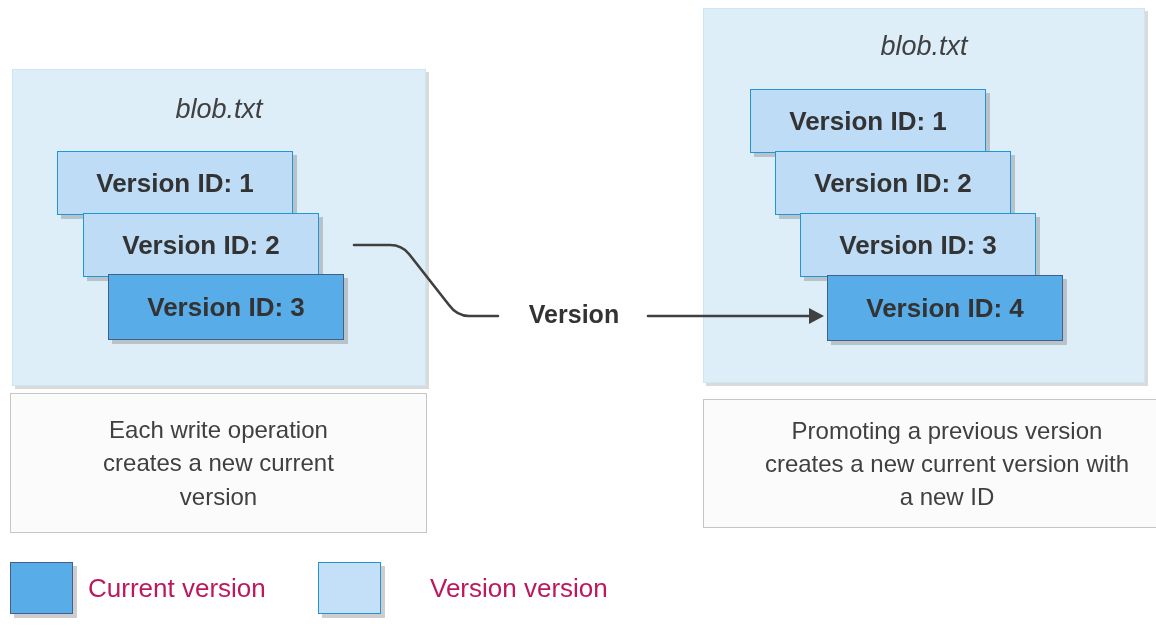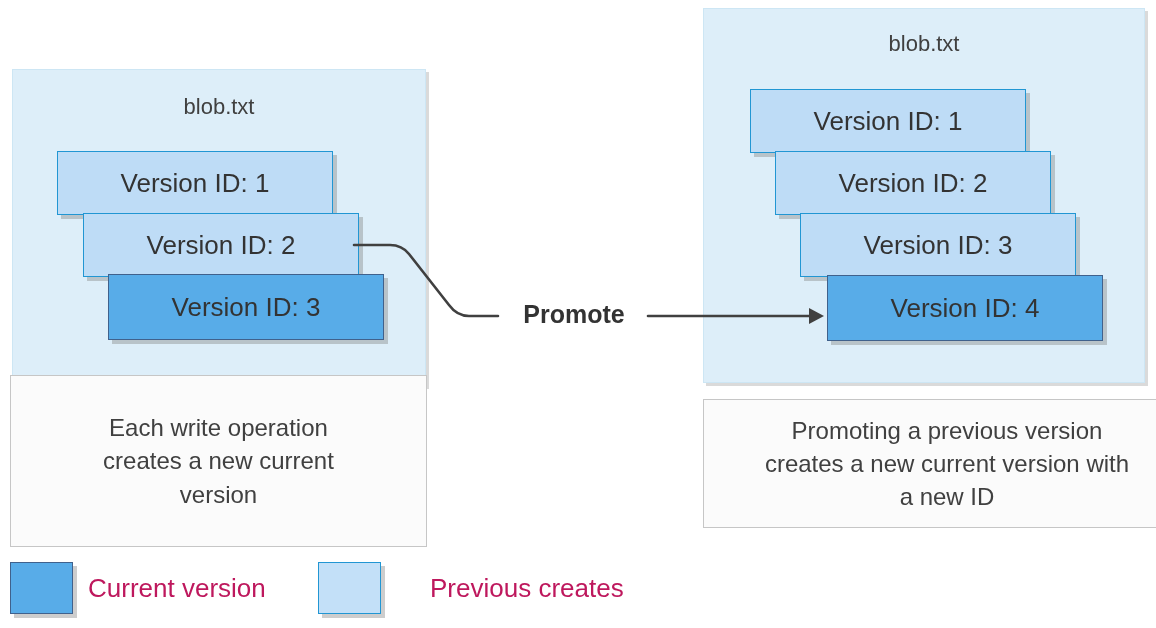--- a/index.html
+++ b/index.html
@@ -8,49 +8,50 @@
     font-family:"Liberation Sans", sans-serif;color:#404040;overflow:hidden;
   }
   .container{
     position:absolute;background:#ddeef9;border:1px solid #cde6f4;
     box-shadow:3px 3px 0 rgba(150,150,150,0.35);box-sizing:border-box;
   }
   .container-left{left:12px;top:69px;width:414px;height:317px;}
   .container-right{left:703px;top:8px;width:442px;height:375px;}
   .blob-title{
     position:absolute;left:0;right:0;text-align:center;
-    font-size:22px;color:#404040;
+    font-size:27px;color:#404040;font-style:italic;
   }
   .container-left .blob-title{top:24px;}
   .container-right .blob-title{top:22px;}
   .vcard{
-    position:absolute;width:276px;height:64px;box-sizing:border-box;
+    position:absolute;width:236px;height:64px;box-sizing:border-box;
     display:flex;align-items:center;justify-content:center;
     font-size:26px;color:#333333;
     background:#bedcf6;border:1.5px solid #2196d3;
     box-shadow:4px 4px 0 rgba(130,130,130,0.40);
+    font-weight:bold;
   }
   .vcard.current{
     background:#58ace8;border:1.5px solid #40618c;height:66px;
   }
   
   .l-v0{left:44px;top:81px;}
   .l-v1{left:70px;top:143px;}
   .l-v2{left:95px;top:204px;}
   
   .r-v0{left:46px;top:80px;}
   .r-v1{left:71px;top:142px;}
   .r-v2{left:96px;top:204px;}
   .r-v3{left:123px;top:266px;}
   .caption-box{
     position:absolute;background:#fbfbfb;border:1px solid #c6c6c6;
     box-sizing:border-box;display:flex;align-items:center;justify-content:center;
     text-align:center;font-size:24px;line-height:1.38;color:#404040;
   }
-  .caption-left{left:10px;top:375px;width:417px;height:172px;}
+  .caption-left{left:10px;top:393px;width:417px;height:140px;}
   .caption-right{left:703px;top:399px;width:488px;height:129px;}
   .caption-left .caption-text{max-width:270px;}
   .caption-right .caption-text{max-width:370px;}
   .connector-svg{position:absolute;left:0;top:0;pointer-events:none;}
   .promote-label{
     position:absolute;left:503px;top:300px;width:142px;text-align:center;
     font-size:25px;font-weight:bold;color:#333333;
   }
   .legend{position:absolute;left:0;top:545px;width:700px;height:80px;}
   .swatch{
@@ -101,20 +102,20 @@
 </div>
 <div class="caption-box caption-right">
   <div class="caption-text">Promoting a previous version creates a new current version with a new ID</div>
 </div>
 
 <svg class="connector-svg" width="1156" height="628" viewBox="0 0 1156 628">
   <path d="M 354 245 L 390 245 Q 402 245 409 254 L 449 305 Q 457 316 469 316 L 498 316" fill="none" stroke="#404040" stroke-width="2.6" stroke-linecap="round"></path>
   <line x1="648" y1="316" x2="811" y2="316" stroke="#404040" stroke-width="2.6" stroke-linecap="round"></line>
   <polygon points="809,308 824,316 809,324" fill="#404040"></polygon>
 </svg>
-<div class="promote-label">Promote</div>
+<div class="promote-label">Version</div>
 
 <div class="legend">
   <div class="swatch swatch-current"></div>
   <div class="legend-label legend-label-current">Current version</div>
   <div class="swatch swatch-previous"></div>
-  <div class="legend-label legend-label-previous">Previous creates</div>
+  <div class="legend-label legend-label-previous">Version version</div>
 </div>
 
 </body></html>

